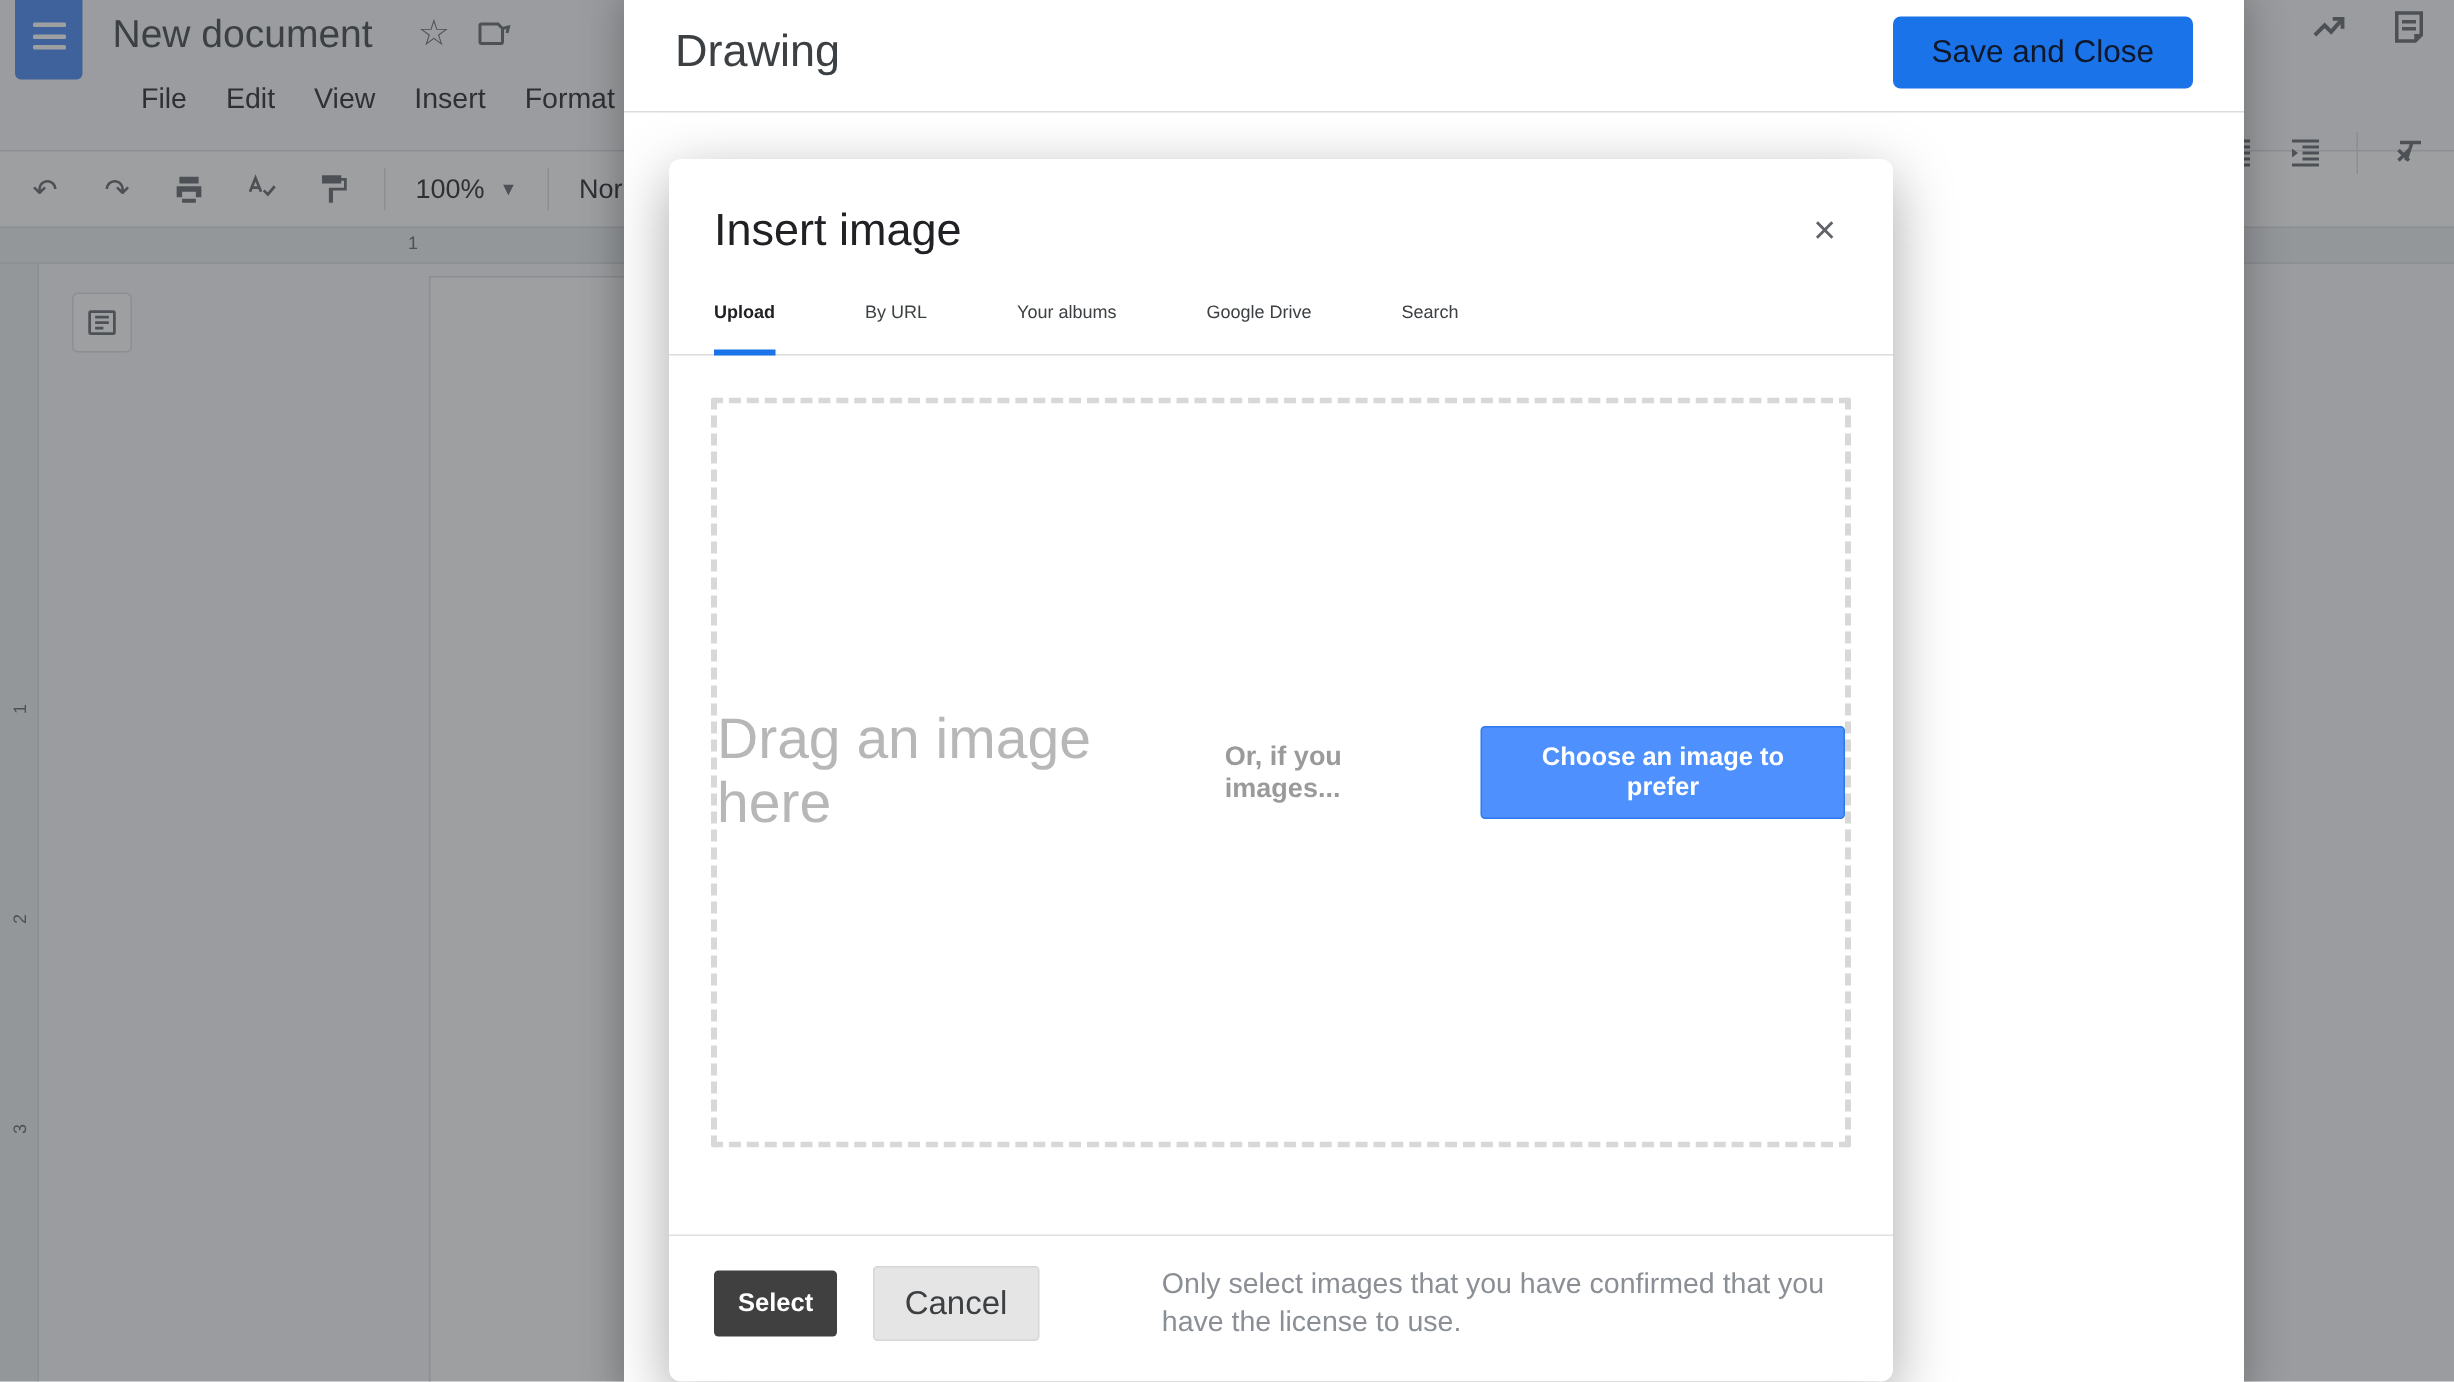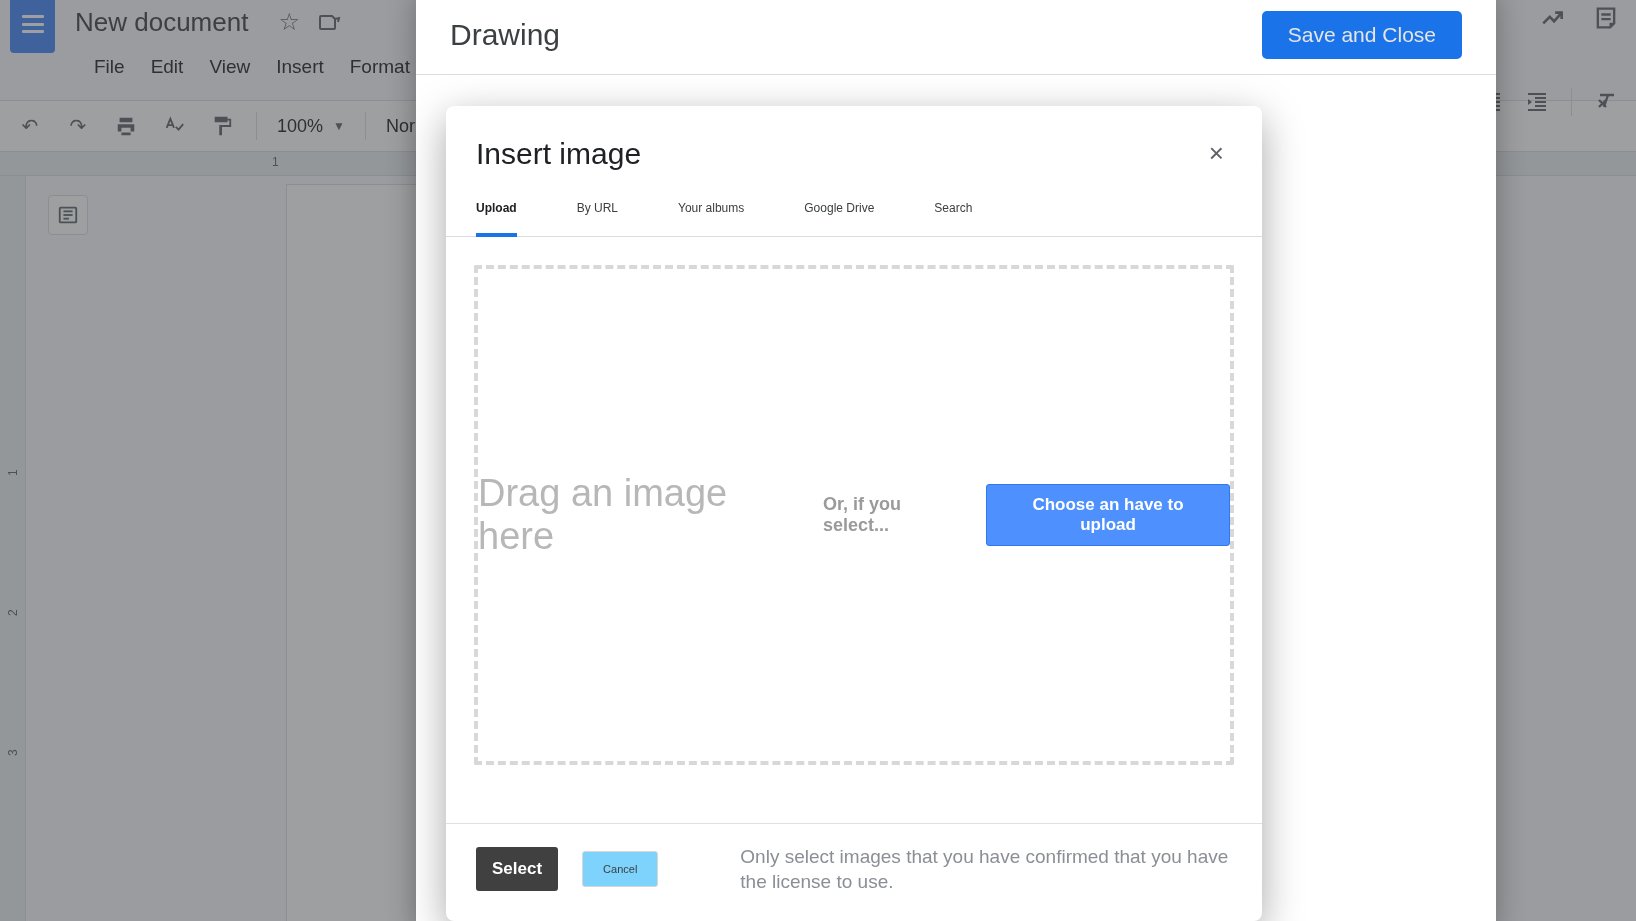--- a/index.html
+++ b/index.html
@@ -54,21 +54,21 @@
   
   .dim-overlay{position:absolute;inset:0;background:rgba(60,64,67,0.5);}
 
   
   .drawing-modal{
     position:absolute; left:416px; top:-10px; width:1080px; height:940px;
     background:#fff; border-radius:6px; box-shadow:0 4px 30px rgba(0,0,0,0.3);
   }
   .drawing-header{display:flex;align-items:center;justify-content:space-between;padding:6px 34px 0 34px;height:84px;}
   .drawing-title{font-size:30px;color:#3c4043;font-weight:400;}
-  .save-close{background:#1a73e8;color:#e5e5e5;border:none;border-radius:5px;padding:12px 26px;font-size:21px;font-weight:500;cursor:pointer;}
+  .save-close{background:#1a73e8;color:#0f172a;border:none;border-radius:5px;padding:12px 26px;font-size:21px;font-weight:500;cursor:pointer;}
 
   .drawing-toolbar{height:22px;border-top:1px solid #dadce0;background:#fff;}
 
   
   .insert-modal{
     position:absolute; left:446px; top:106px; width:816px; height:815px;
     background:#fff;border-radius:8px;box-shadow:0 12px 40px rgba(0,0,0,0.35);
     display:flex;flex-direction:column;overflow:hidden;
   }
   .insert-header{padding:28px 30px 10px 30px;display:flex;align-items:center;justify-content:space-between;}
@@ -88,21 +88,21 @@
   .prefer-text{font-size:18px;color:#9a9a9a;font-weight:600;}
   .choose-btn{
     background:#4d90fe;border:1.5px solid #3079ed;color:#fff;font-size:17px;font-weight:600;
     padding:10px 18px;border-radius:3px;cursor:pointer;
   }
 
   .insert-footer{
     border-top:1px solid #e0e0e0;padding:20px 30px 26px 30px;display:flex;align-items:center;gap:24px;
   }
   .select-btn{background:#404040;color:#fff;border:none;border-radius:3px;padding:12px 16px;font-size:17px;font-weight:600;cursor:default;}
-  .cancel-btn{background:#7dd3fc;border:1px solid #d6d6d6;color:#3c4043;border-radius:3px;padding:11px 20px;font-size:11px;font-weight:500;cursor:pointer;}
+  .cancel-btn{background:#e5e5e5;border:1px solid #d6d6d6;color:#3c4043;border-radius:3px;padding:11px 20px;font-size:22px;font-weight:500;cursor:pointer;}
   .license-text{color:#8a8f95;font-size:19px;max-width:615px;line-height:1.35;margin-left:58px;}
 
   svg{display:block;}
 </style>
 </head>
 <body>
 
 <div class="docs-bg">
   <div class="docs-header">
     <div class="doc-icon">
@@ -234,22 +234,22 @@
     <div class="tab active">Upload</div>
     <div class="tab">By URL</div>
     <div class="tab">Your albums</div>
     <div class="tab">Google Drive</div>
     <div class="tab">Search</div>
   </div>
 
   <div class="drop-wrap">
     <div class="drop-zone">
       <div class="drag-text">Drag an image here</div>
-      <div class="prefer-text">Or, if you select...</div>
-      <button class="choose-btn">Choose an have to upload</button>
+      <div class="prefer-text">Or, if you images...</div>
+      <button class="choose-btn">Choose an image to prefer</button>
     </div>
   </div>
 
   <div class="insert-footer">
     <button class="select-btn">Select</button>
     <button class="cancel-btn">Cancel</button>
     <div class="license-text">Only select images that you have confirmed that you have the license to use.</div>
   </div>
 </div>
 

